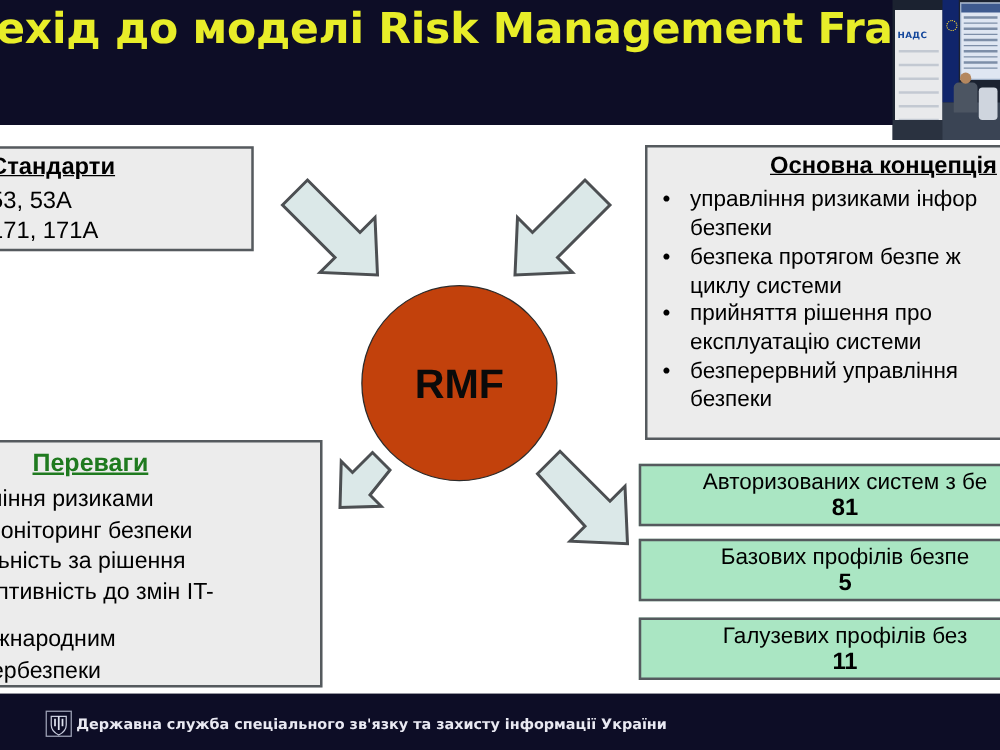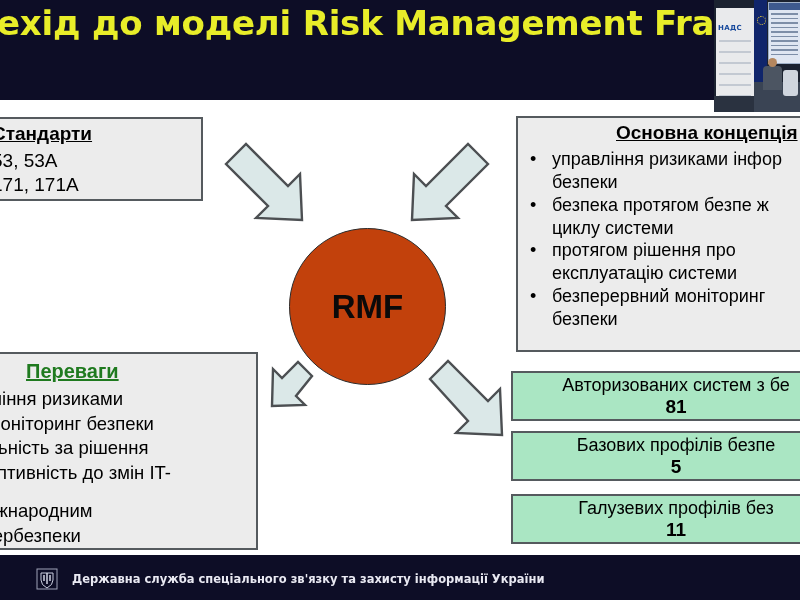--- a/index.html
+++ b/index.html
@@ -96,21 +96,21 @@
   
   .arrow{position:absolute;}
   .arrow svg{display:block;}
 
   
   .footer{
     position:absolute;left:0;top:555px;width:800px;height:45px;
     background:#0d0d26;
   }
   .footer-inner{
-    position:absolute;left:36px;top:12px;display:flex;align-items:center;gap:14px;
+    position:absolute;left:36px;top:12px;display:flex;align-items:center;gap:3px;
   }
   .emblem{
     width:22px;height:24px;flex:0 0 22px;position:relative;
   }
   .footer-text{
     color:#e9e9f2;font-size:11.5px;font-weight:bold;white-space:nowrap;
     font-family:"DejaVu Sans", sans-serif;
   }
 
   
@@ -206,27 +206,27 @@
         <div class="bullet-cont">безпеки</div>
 
         <div class="bullet-row">
           <span class="bullet-dot">•</span>
           <span class="bullet-txt">безпека протягом безпе ж</span>
         </div>
         <div class="bullet-cont">циклу системи</div>
 
         <div class="bullet-row">
           <span class="bullet-dot">•</span>
-          <span class="bullet-txt">протягом рішення про</span>
+          <span class="bullet-txt">прийняття рішення про</span>
         </div>
         <div class="bullet-cont">експлуатацію системи</div>
 
         <div class="bullet-row">
           <span class="bullet-dot">•</span>
-          <span class="bullet-txt">безперервний моніторинг</span>
+          <span class="bullet-txt">безперервний управління</span>
         </div>
         <div class="bullet-cont">безпеки</div>
 
       </div>
     </div>
 
     <div class="green-box" id="green-0">
       <div class="gb-label">Авторизованих систем з бе</div>
       <div class="gb-value">81</div>
     </div>

